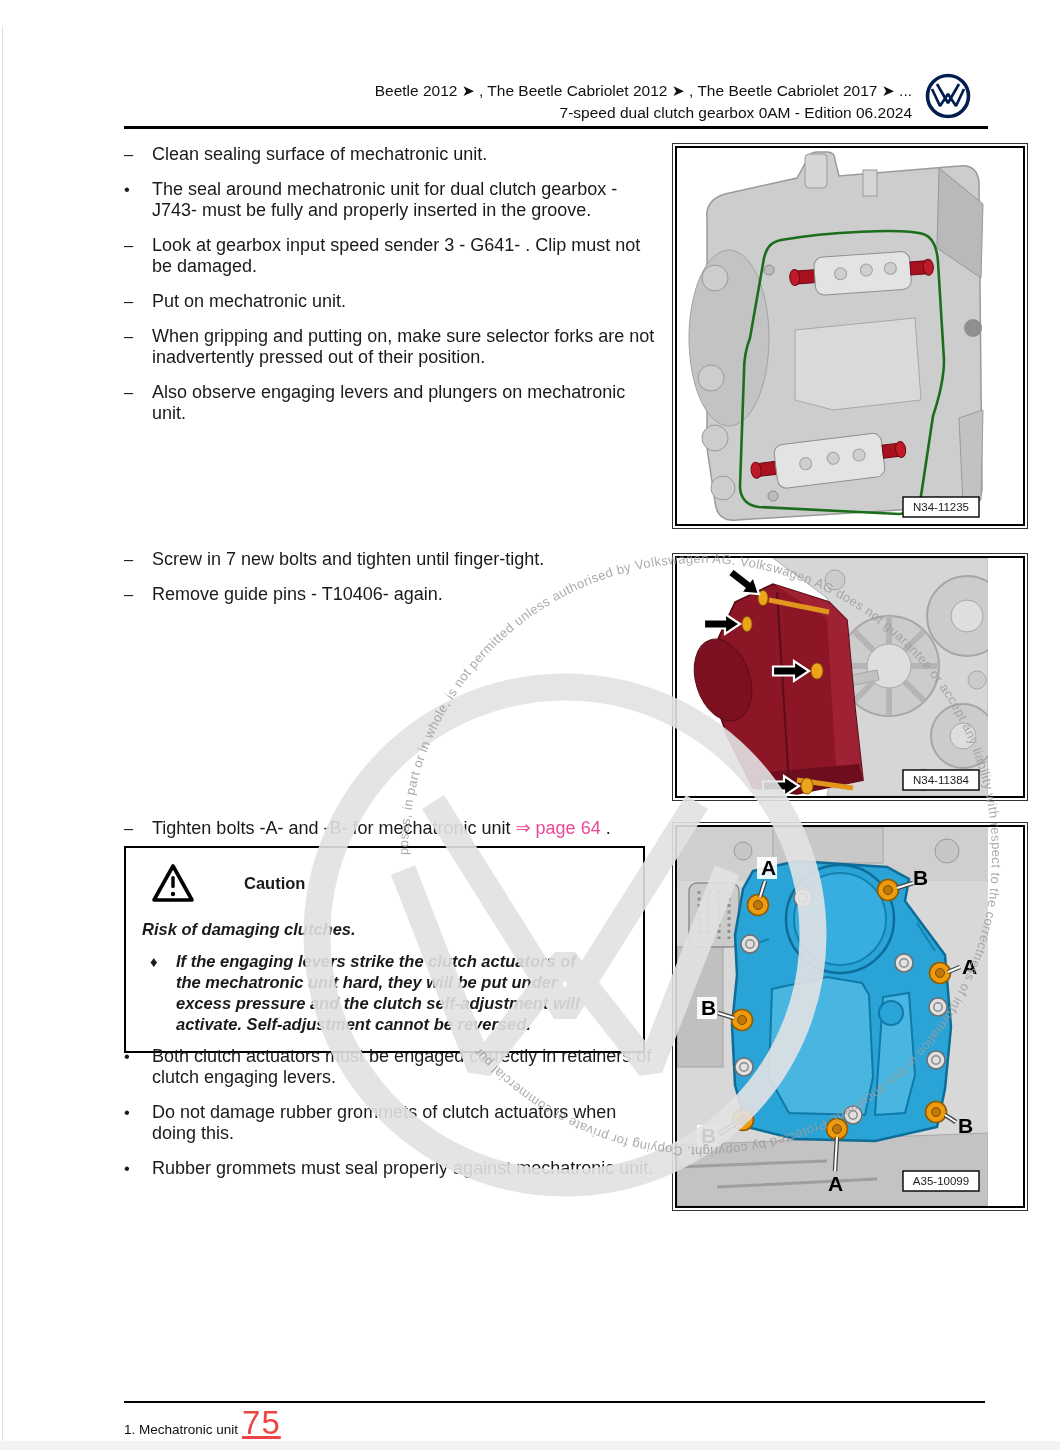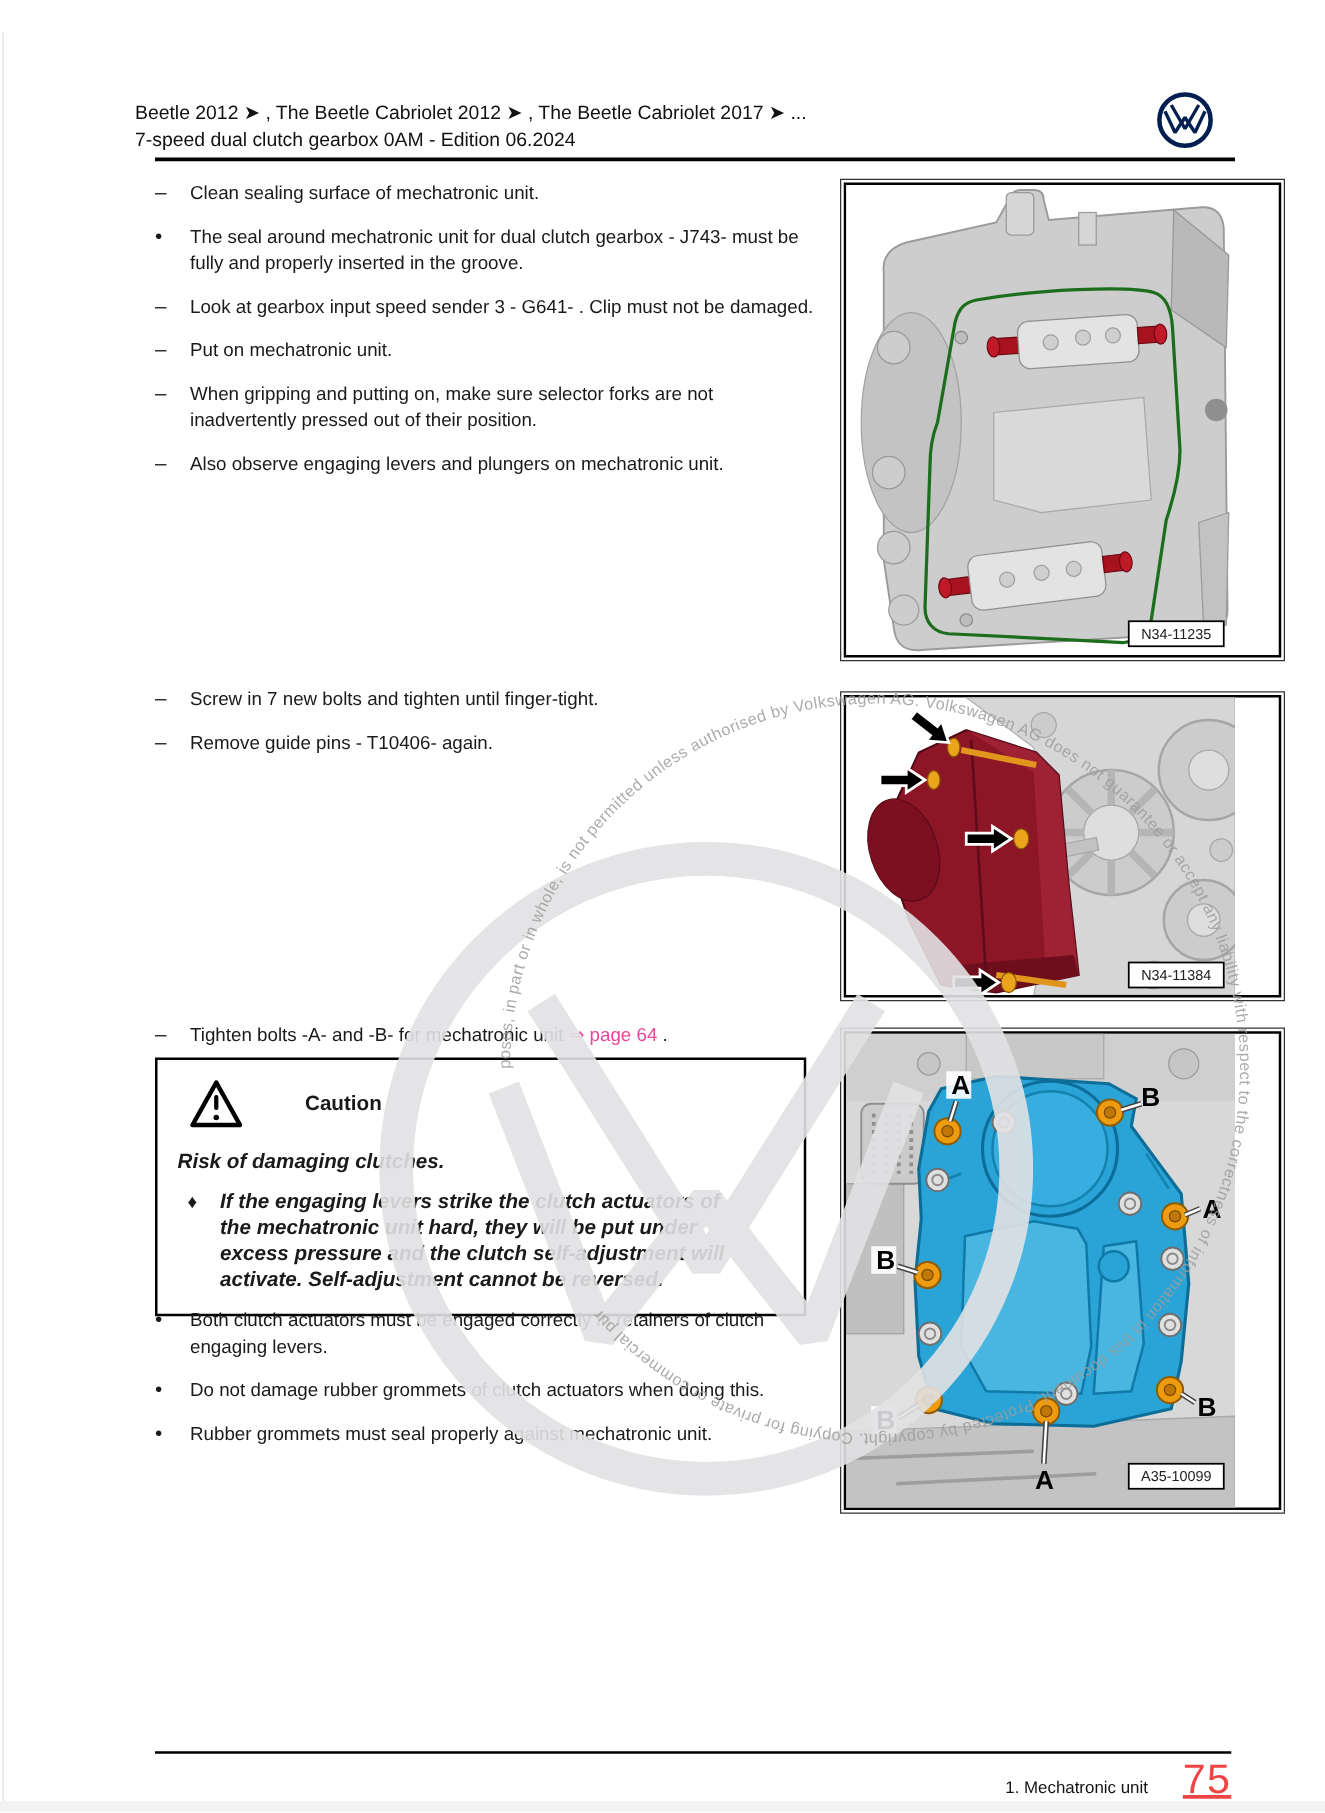--- a/index.html
+++ b/index.html
@@ -5,35 +5,35 @@
   html,body{margin:0;padding:0;background:#fff;}
   .page{
     position:relative;width:1060px;height:1450px;background:#fff;
     font-family:"Liberation Sans","DejaVu Sans",sans-serif;color:#1a1a1a;
     overflow:hidden;
   }
   .scan-edge-left{position:absolute;left:2px;top:26px;bottom:0;width:1px;background:#e2e2e2;}
   .scan-edge-bottom{position:absolute;left:0;right:0;bottom:0;height:9px;background:#f3f3f5;}
 
   
-  .header-text{position:absolute;top:80px;left:108px;width:788px;text-align:left;
+  .header-text{position:absolute;top:80px;left:124px;width:788px;text-align:right;
     font-size:15.5px;line-height:22px;color:#111;}
   .vw-logo{position:absolute;top:72px;left:924px;width:48px;height:48px;}
   .header-rule{position:absolute;top:126px;left:124px;width:864px;height:2.5px;background:#000;}
   .footer-rule{position:absolute;top:1401px;left:124px;width:861px;height:2px;background:#000;}
-  .footer{position:absolute;top:1404px;left:124px;width:861px;display:flex;justify-content:flex-end;
-    align-items:baseline;gap:28px;}
+  .footer{position:absolute;top:1404px;left:124px;width:861px;display:flex;justify-content:flex-start;
+    align-items:baseline;gap:4px;}
   .footer-section{font-size:13.5px;color:#111;}
   .footer-page{font-size:33px;color:#ef4444;letter-spacing:1px;text-decoration:underline;}
 
   
   .tlist{position:absolute;left:124px;width:538px;}
   .titem{display:flex;margin-bottom:14px;}
   .titem .marker{width:28px;flex:none;font-size:16.5px;line-height:21px;}
-  .titem .txt{font-size:15px;line-height:21px;max-width:505px;}
+  .titem .txt{font-size:18px;line-height:21px;max-width:505px;}
   .link{color:#ec4899;cursor:pointer;}
 
   
   .caution-box{position:absolute;left:124px;top:846px;width:517px;border:2px solid #000;background:transparent;}
   .caution-head{display:flex;align-items:center;gap:48px;padding:14px 13px 6px 24px;}
   .caution-title{font-weight:bold;font-size:16.5px;}
   .caution-lead{font-weight:bold;font-style:italic;font-size:16.5px;padding:10px 30px 0 16px;}
   .caution-item{display:flex;padding:12px 46px 16px 24px;}
   .caution-item .marker{width:26px;flex:none;font-weight:bold;font-style:italic;font-size:15px;line-height:21px;}
   .caution-item .txt{font-weight:bold;font-style:italic;font-size:16.5px;line-height:21px;}

